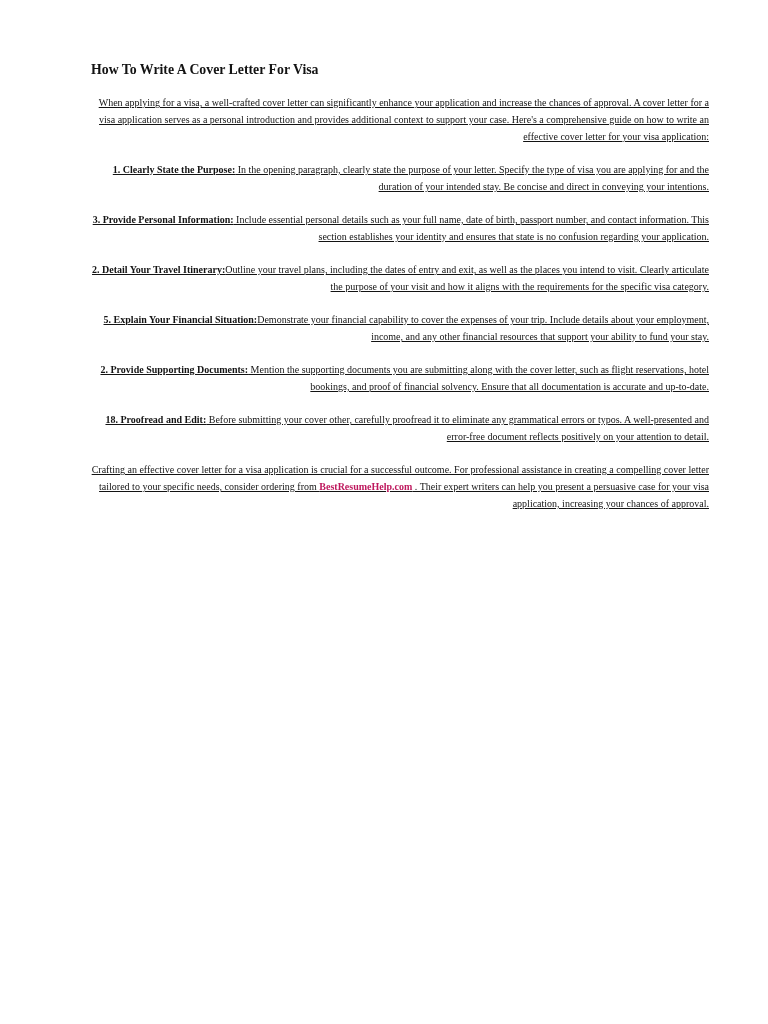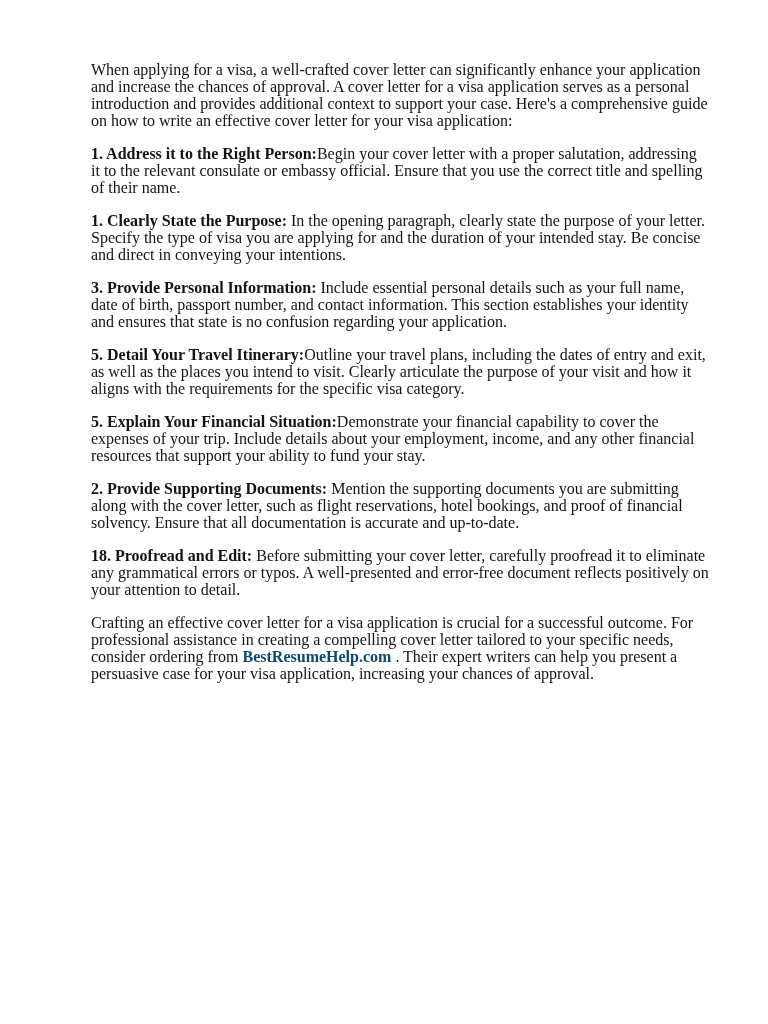--- a/index.html
+++ b/index.html
@@ -21,55 +21,56 @@
     padding: 61px 59px 0 91px;
     background: #ffffff;
   }
   .title {
     font-size: 13.8px;
     line-height: 17px;
     font-weight: bold;
     margin: 0 0 16px 0;
   }
   .para {
-    font-size: 16px;
+    font-size: 10px;
     line-height: 17px;
     margin: 0 0 16px 0;
-    text-align: left;
+    text-align: right;
+    text-decoration: underline;
   }
   .lead {
     font-weight: bold;
   }
   .link {
-    color: #0c4a6e;
+    color: #be185d;
     font-weight: bold;
     text-decoration: none;
     cursor: pointer;
   }
 </style>
 </head>
 <body>
 
 <div class="page">
 
+  <h1 class="title">How To Write A Cover Letter For Visa</h1>
 
   <p class="para">When applying for a visa, a well-crafted cover letter can significantly enhance your application and increase the chances of approval. A cover letter for a visa application serves as a personal introduction and provides additional context to support your case. Here's a comprehensive guide on how to write an effective cover letter for your visa application:</p>
 
-  <p class="para"><b class="lead">1. Address it to the Right Person:</b><span>Begin your cover letter with a proper salutation, addressing it to the relevant consulate or embassy official. Ensure that you use the correct title and spelling of their name.</span></p>
 
   <p class="para"><b class="lead">1. Clearly State the Purpose:</b><span> In the opening paragraph, clearly state the purpose of your letter. Specify the type of visa you are applying for and the duration of your intended stay. Be concise and direct in conveying your intentions.</span></p>
 
   <p class="para"><b class="lead">3. Provide Personal Information:</b><span> Include essential personal details such as your full name, date of birth, passport number, and contact information. This section establishes your identity and ensures that state is no confusion regarding your application.</span></p>
 
-  <p class="para"><b class="lead">5. Detail Your Travel Itinerary:</b><span>Outline your travel plans, including the dates of entry and exit, as well as the places you intend to visit. Clearly articulate the purpose of your visit and how it aligns with the requirements for the specific visa category.</span></p>
+  <p class="para"><b class="lead">2. Detail Your Travel Itinerary:</b><span>Outline your travel plans, including the dates of entry and exit, as well as the places you intend to visit. Clearly articulate the purpose of your visit and how it aligns with the requirements for the specific visa category.</span></p>
 
   <p class="para"><b class="lead">5. Explain Your Financial Situation:</b><span>Demonstrate your financial capability to cover the expenses of your trip. Include details about your employment, income, and any other financial resources that support your ability to fund your stay.</span></p>
 
 
   <p class="para"><b class="lead">2. Provide Supporting Documents:</b><span> Mention the supporting documents you are submitting along with the cover letter, such as flight reservations, hotel bookings, and proof of financial solvency. Ensure that all documentation is accurate and up-to-date.</span></p>
 
 
 
-  <p class="para"><b class="lead">18. Proofread and Edit:</b><span> Before submitting your cover letter, carefully proofread it to eliminate any grammatical errors or typos. A well-presented and error-free document reflects positively on your attention to detail.</span></p>
+  <p class="para"><b class="lead">18. Proofread and Edit:</b><span> Before submitting your cover other, carefully proofread it to eliminate any grammatical errors or typos. A well-presented and error-free document reflects positively on your attention to detail.</span></p>
 
   <p class="para"><span>Crafting an effective cover letter for a visa application is crucial for a successful outcome. For professional assistance in creating a compelling cover letter tailored to your specific needs, consider ordering from </span><a class="link">BestResumeHelp.com</a><span> . Their expert writers can help you present a persuasive case for your visa application, increasing your chances of approval.</span></p>
 
 </div>
 
 </body></html>

